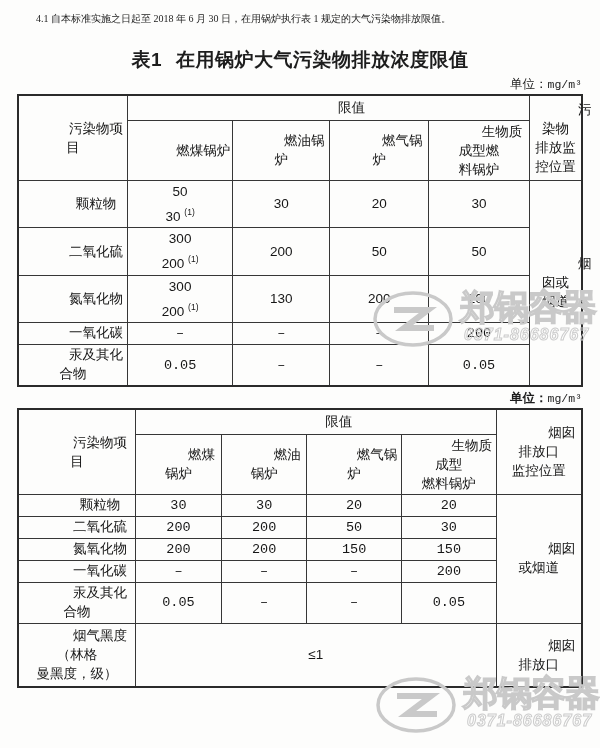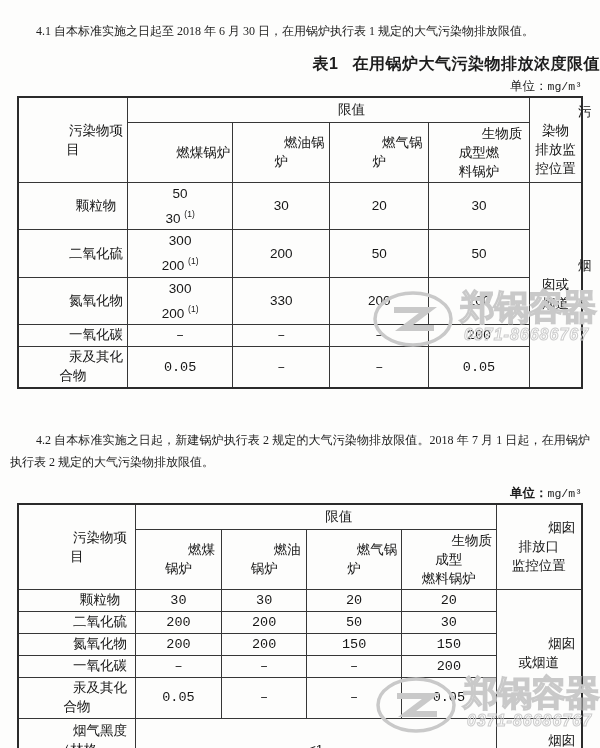--- a/index.html
+++ b/index.html
@@ -4,29 +4,29 @@
 <style>
   html,body{margin:0;padding:0;background:#e9e9e9;}
   .page{
     width:600px;height:748px;position:relative;background:#fdfdfc;
     font-family:"Liberation Sans","DejaVu Sans",sans-serif;
     color:#1d1d1d;overflow:hidden;margin:0 auto;
   }
   
   .clause{
     font-family:"Liberation Serif","DejaVu Serif",serif;
-    font-size:12px;line-height:22px;margin:12px 10px;
+    font-size:10px;line-height:22px;margin:0 10px;
     text-indent:26px;text-align:justify;
   }
   .clause.first{padding-top:8px;}
   .clause.second{margin-top:40px;}
   
   .caption{
-    text-align:right;font-weight:bold;font-size:16px;
-    margin-top:10px;letter-spacing:.5px;
+    text-align:center;font-weight:bold;font-size:19px;
+    margin-top:17px;letter-spacing:.5px;
   }
   .caption .cap-text{margin-left:14px;}
   
   .unit-line{
     text-align:right;margin:3px 18px 2px 8px;font-size:12.5px;height:16px;
   }
   .unit-line .u-val{
     font-family:"Liberation Mono","DejaVu Sans Mono",monospace;
     font-size:11.5px;
   }
@@ -127,42 +127,41 @@
         <td><span>200</span></td>
         <td><span>50</span></td>
         <td><span>50</span></td>
       </tr>
       <tr class="tall">
         <td><span class="bindtxt">氮氧化物</span></td>
         <td class="dual">
           <div>300</div>
           <div><span>200</span> <sup class="note">(1)</sup></div>
         </td>
-        <td><span>330</span></td>
+        <td><span>130</span></td>
         <td><span>200</span></td>
         <td><span>200</span></td>
       </tr>
       <tr class="short">
         <td><span class="bindtxt">一氧化碳</span></td>
         <td><span>–</span></td>
         <td><span>–</span></td>
         <td><span>–</span></td>
         <td><span>200</span></td>
       </tr>
       <tr class="short">
         <td><span class="bindtxt">汞及其化合物</span></td>
         <td><span>0.05</span></td>
         <td><span>–</span></td>
         <td><span>–</span></td>
         <td><span>0.05</span></td>
       </tr>
     </tbody>
   </table>
 
-  <p class="clause second"><span class="bindtxt">4.2  自本标准实施之日起，新建锅炉执行表 2 规定的大气污染物排放限值。2018 年 7 月 1 日起，在用锅炉执行表 2 规定的大气污染物排放限值。</span></p>
 
   <div class="unit-line bold-label">
     <span class="u-label">单位：</span><span class="u-val">mg/m³</span>
   </div>
 
   <table class="t">
     <colgroup>
       <col style="width:20.8%">
         <col style="width:15.3%">
         <col style="width:15.1%">

